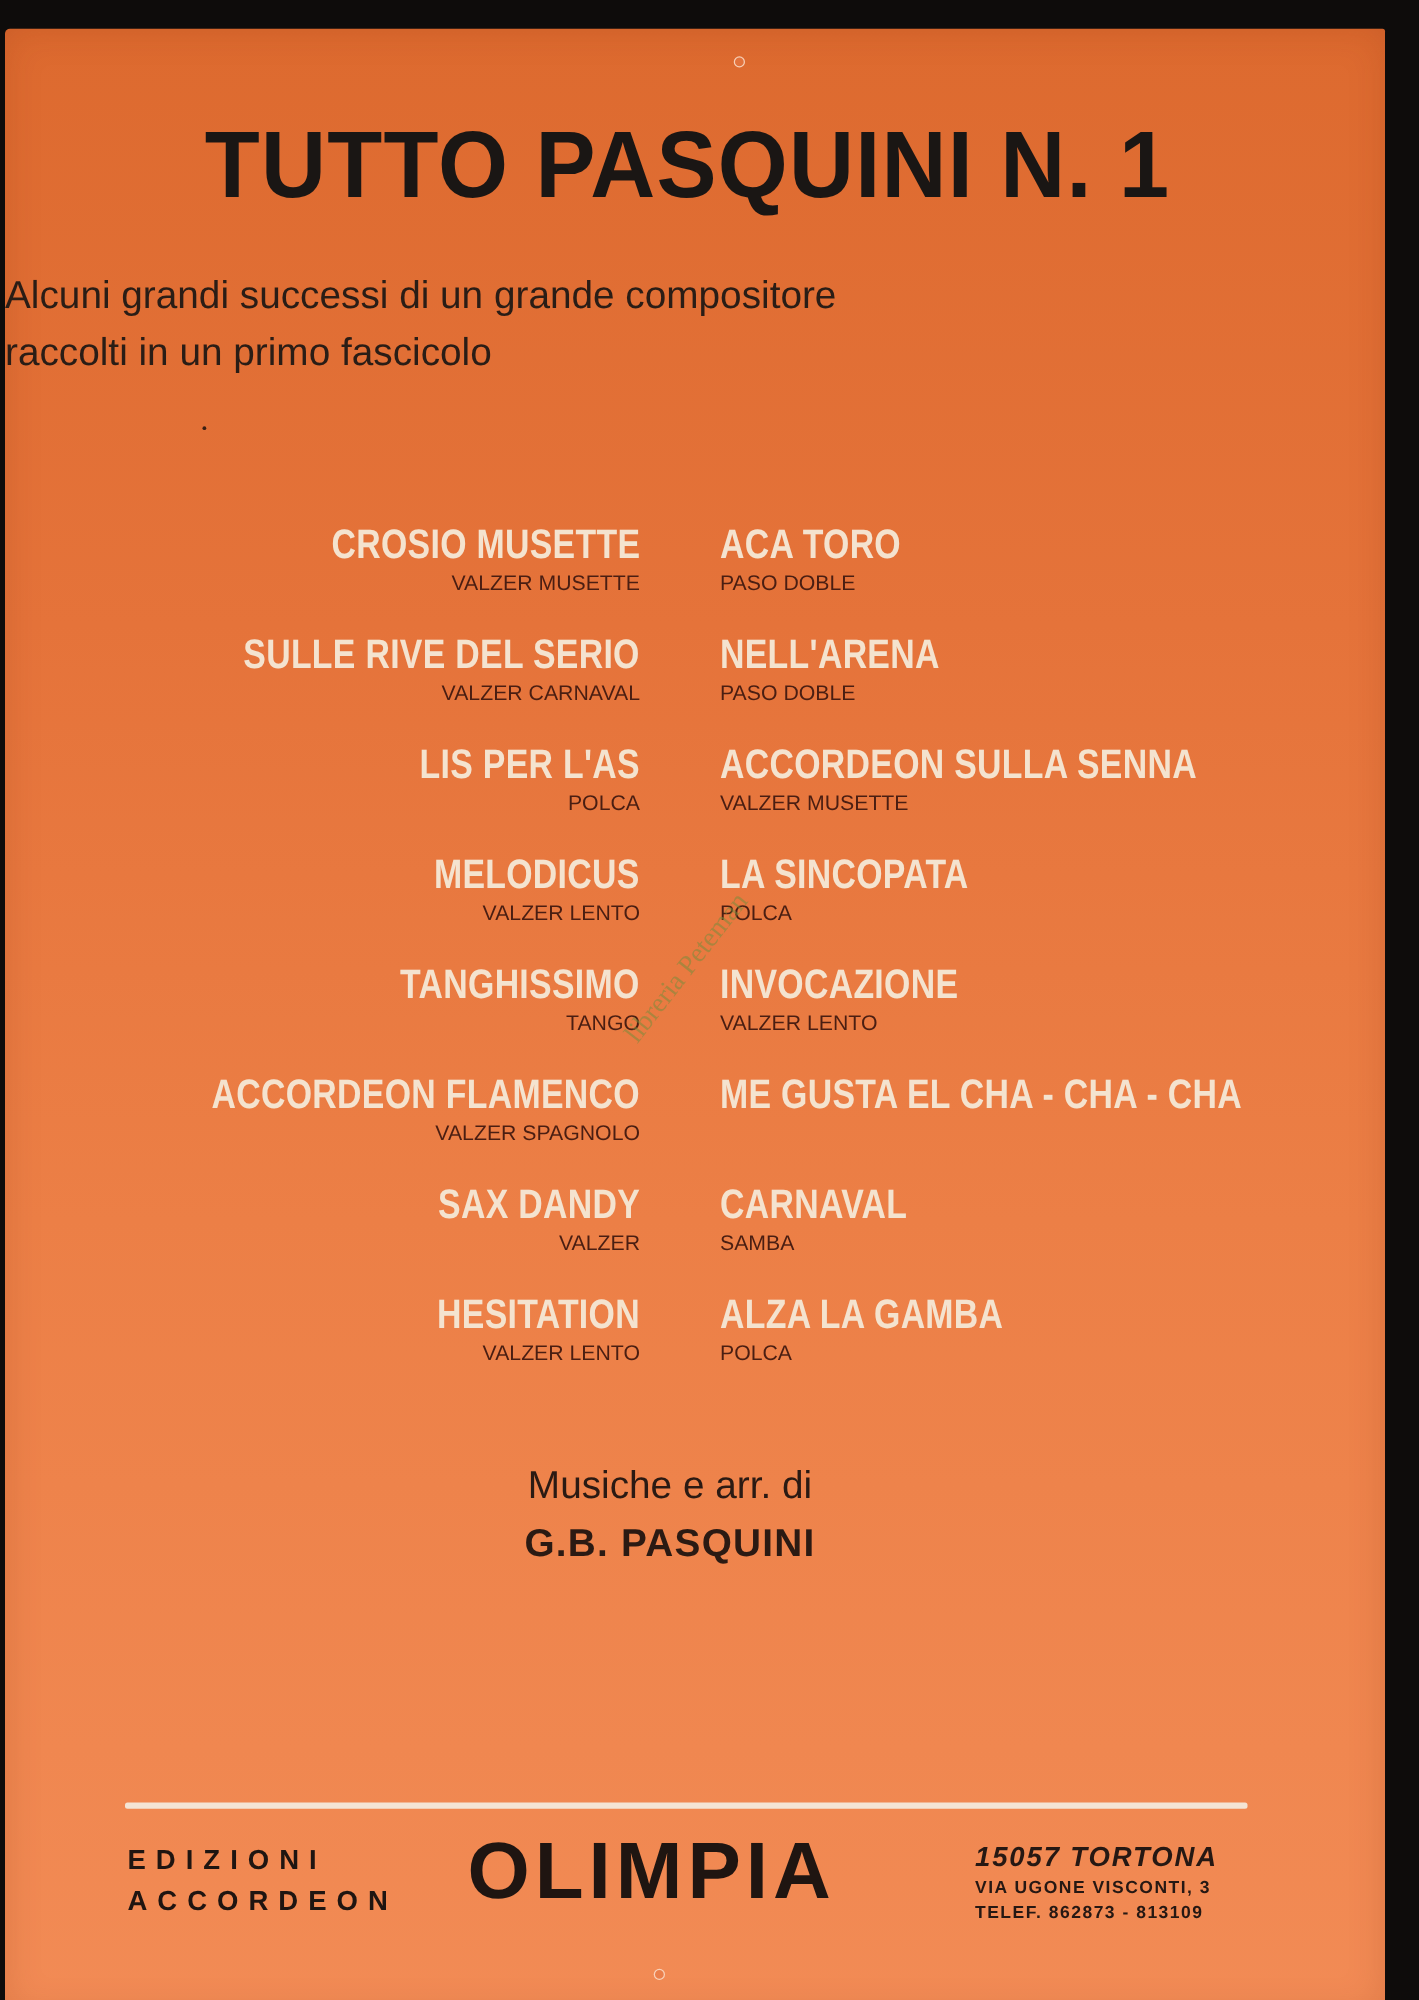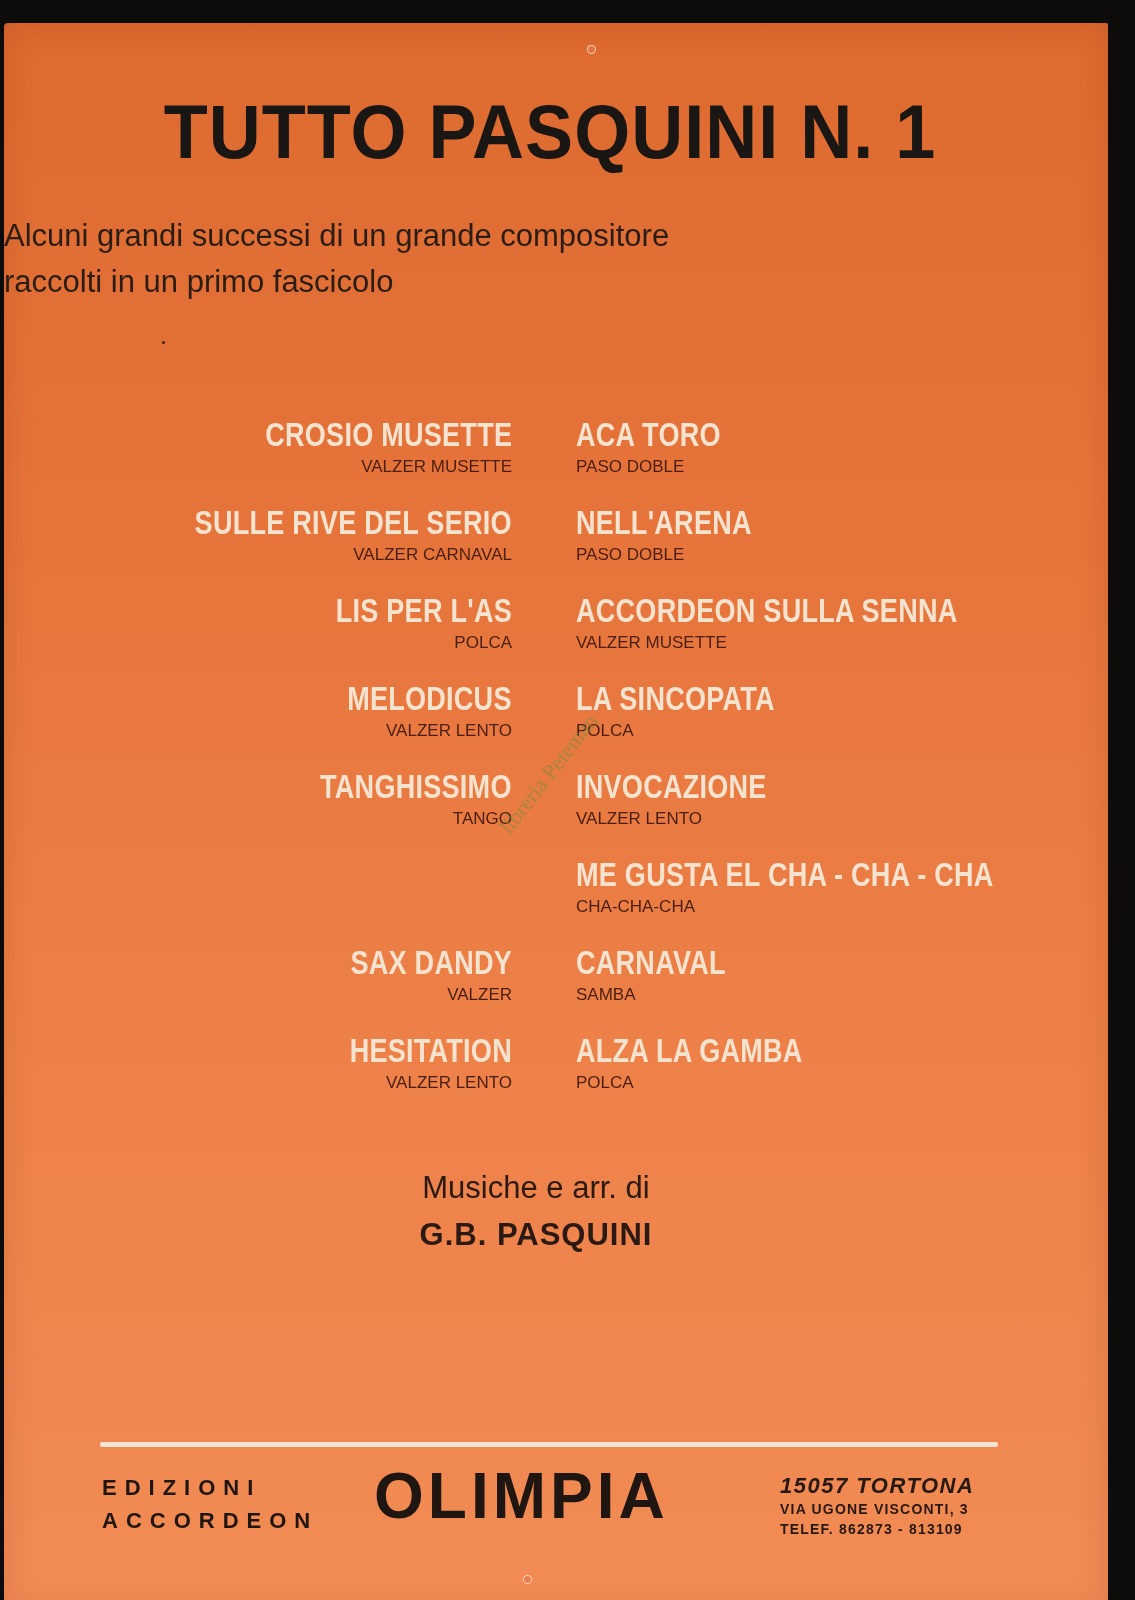--- a/index.html
+++ b/index.html
@@ -140,23 +140,26 @@
       <div class="cell-left">
         <span class="song-title">TANGHISSIMO</span>
         <span class="genre">TANGO</span>
       </div>
       <div class="cell-right">
         <span class="song-title">INVOCAZIONE</span>
         <span class="genre">VALZER LENTO</span>
       </div>
     </div>
     <div class="row">
+      <div class="cell-left">
+        <span class="song-title">ACCORDEON FLAMENCO</span>
+        <span class="genre">VALZER SPAGNOLO</span>
+      </div>
       <div class="cell-right">
         <span class="song-title">ME GUSTA EL CHA - CHA - CHA</span>
-        <span class="genre">CHA-CHA-CHA</span>
       </div>
     </div>
     <div class="row">
       <div class="cell-left">
         <span class="song-title">SAX DANDY</span>
         <span class="genre">VALZER</span>
       </div>
       <div class="cell-right">
         <span class="song-title">CARNAVAL</span>
         <span class="genre">SAMBA</span>

